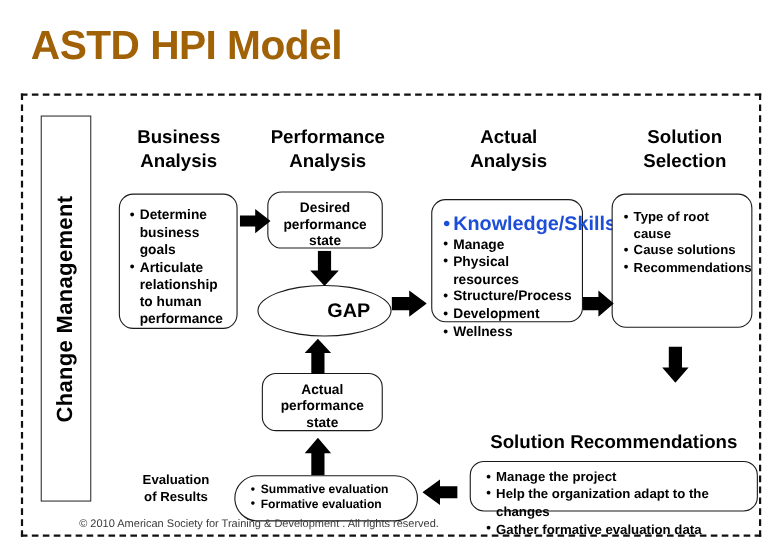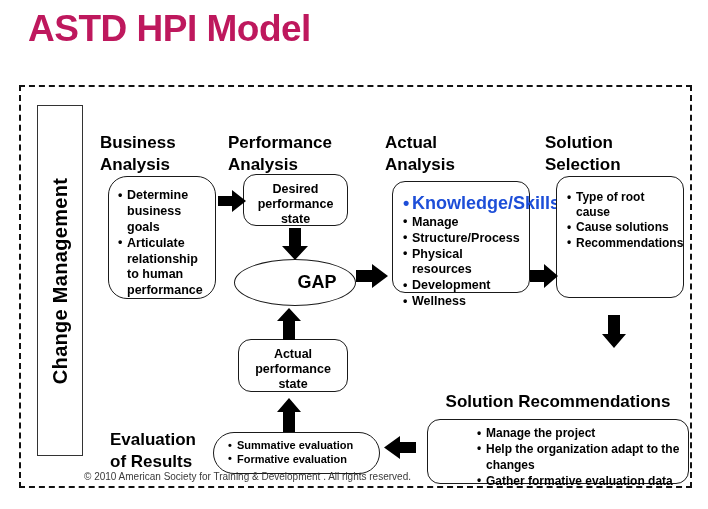--- a/index.html
+++ b/index.html
@@ -18,24 +18,24 @@
     position: relative;
     width: 708px;
     height: 509px;
     background: #ffffff;
   }
 
   
   #page-title {
     position: absolute;
     left: 28px;
-    top: 8px;
+    top: 21px;
     font-size: 37px;
     font-weight: bold;
-    color: #be185d;
+    color: #a16207;
     letter-spacing: -0.5px;
     white-space: nowrap;
   }
 
   
   #outer-frame {
     position: absolute;
     left: 19px;
     top: 85px;
     width: 673px;
@@ -62,24 +62,24 @@
     transform: translate(-50%,-50%) rotate(-90deg);
     white-space: nowrap;
     font-size: 20px;
     font-weight: bold;
     letter-spacing: 0.3px;
   }
 
   
   .col-head {
     position: absolute;
+    text-align: center;
     font-size: 17px;
     font-weight: bold;
     line-height: 1.28;
-    margin-top: 18px;
   }
   #head-business   { left: 100px; top: 114px; width: 125px; }
   #head-performance{ left: 228px; top: 114px; width: 140px; }
   #head-cause      { left: 385px; top: 114px; width: 155px; }
   #head-solution   { left: 545px; top: 114px; width: 155px; }
 
   .head-l1, .head-l2 { display: block; }
 
   
   .rbox {
@@ -122,21 +122,21 @@
   }
   .bullets li:before {
     content: "\2022";
     position: absolute;
     left: 0;
     top: -0.5px;
   }
   .bullets li.accent { color: #1d4ed8; font-size: 18px; }
 
   
-  #box-business { left: 108px; top: 176px; width: 108px; height: 123px; border-radius: 19px; }
+  #box-business { left: 108px; top: 176px; width: 108px; height: 123px; }
   #box-business .bullets { padding: 11px 5px 0 9px; }
 
   
   #box-desired { left: 243px; top: 174px; width: 105px; height: 52px; }
   #box-desired .ctext {
     font-size: 12.5px; font-weight: bold; line-height: 1.2;
     text-align: center; padding-top: 7px;
   }
 
   
@@ -158,31 +158,31 @@
   #box-solsel { left: 556px; top: 176px; width: 128px; height: 122px; }
   #box-solsel .bullets { padding: 13px 4px 0 10px; }
   #box-solsel .bullets li { font-size: 12px; }
 
   
   #box-eval { left: 213px; top: 432px; width: 167px; height: 42px; }
   #box-eval .bullets { padding: 6px 4px 0 14px; }
   #box-eval .bullets li { font-size: 11px; }
 
   
-  #box-solimpl { left: 427px; top: 419px; width: 262px; height: 65px; padding-left: 35px; }
+  #box-solimpl { left: 427px; top: 419px; width: 262px; height: 46px; }
   #box-solimpl .bullets { padding: 6px 4px 0 14px; }
   #box-solimpl .bullets li { font-size: 12px; line-height: 1.33; }
 
   
   #label-evaluation {
     position: absolute;
     left: 110px; top: 429px;
     width: 100px;
-    font-size: 17px; font-weight: bold; line-height: 1.28;
-    text-align: left;
+    font-size: 12px; font-weight: bold; line-height: 1.28;
+    text-align: center;
   }
   #label-solimpl {
     position: absolute;
     left: 427px; top: 392px;
     width: 262px;
     font-size: 17px; font-weight: bold;
     text-align: center;
   }
 
   
@@ -193,21 +193,21 @@
   #arrow-c2s  { left: 356px; top: 263px; width: 32px; height: 26px; }
   #arrow-g2c  { left: 530px; top: 263px; width: 28px; height: 26px; }
   #arrow-s2i  { left: 601px; top: 315px; width: 26px; height: 33px; }
   #arrow-i2e  { left: 384px; top: 434px; width: 32px; height: 27px; }
   #arrow-e2a  { left: 276px; top: 398px; width: 26px; height: 34px; }
   #arrow-a2g  { left: 276px; top: 308px; width: 26px; height: 32px; }
 
   
   #copyright {
     position: absolute;
-    left: 84px; top: 471px;
+    left: 72px; top: 471px;
     font-size: 10px;
     color: #3a3a3a;
     white-space: nowrap;
   }
 </style>
 </head>
 <body>
 
 <div id="canvas">
 
@@ -252,22 +252,22 @@
   </div>
 
   <div class="rbox" id="box-actual">
     <div class="ctext">Actual performance state</div>
   </div>
 
   <div class="rbox" id="box-cause">
     <ul class="bullets">
       <li class="accent">Knowledge/Skills</li>
       <li>Manage</li>
+      <li>Physical resources</li>
       <li>Structure/Process</li>
-      <li>Physical resources</li>
       <li>Development</li>
       <li>Wellness</li>
     </ul>
   </div>
 
   <div class="rbox" id="box-solsel">
     <ul class="bullets">
       <li>Type of root cause</li>
       <li>Cause solutions</li>
       <li>Recommendations</li>

